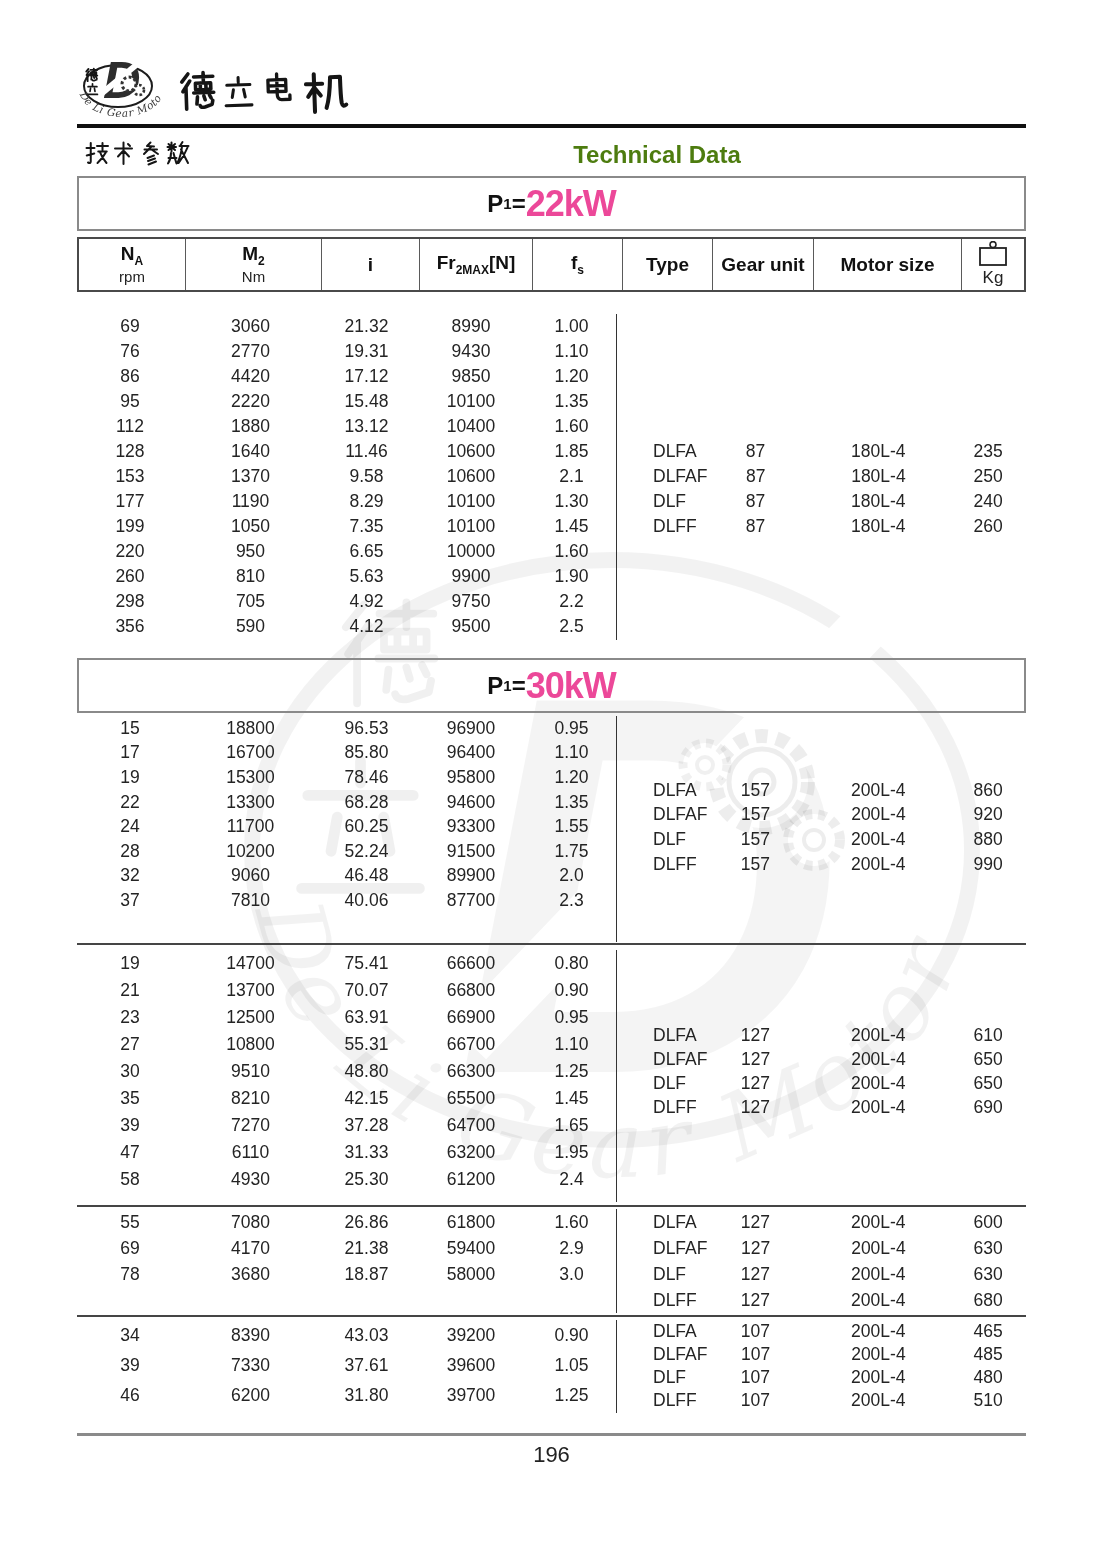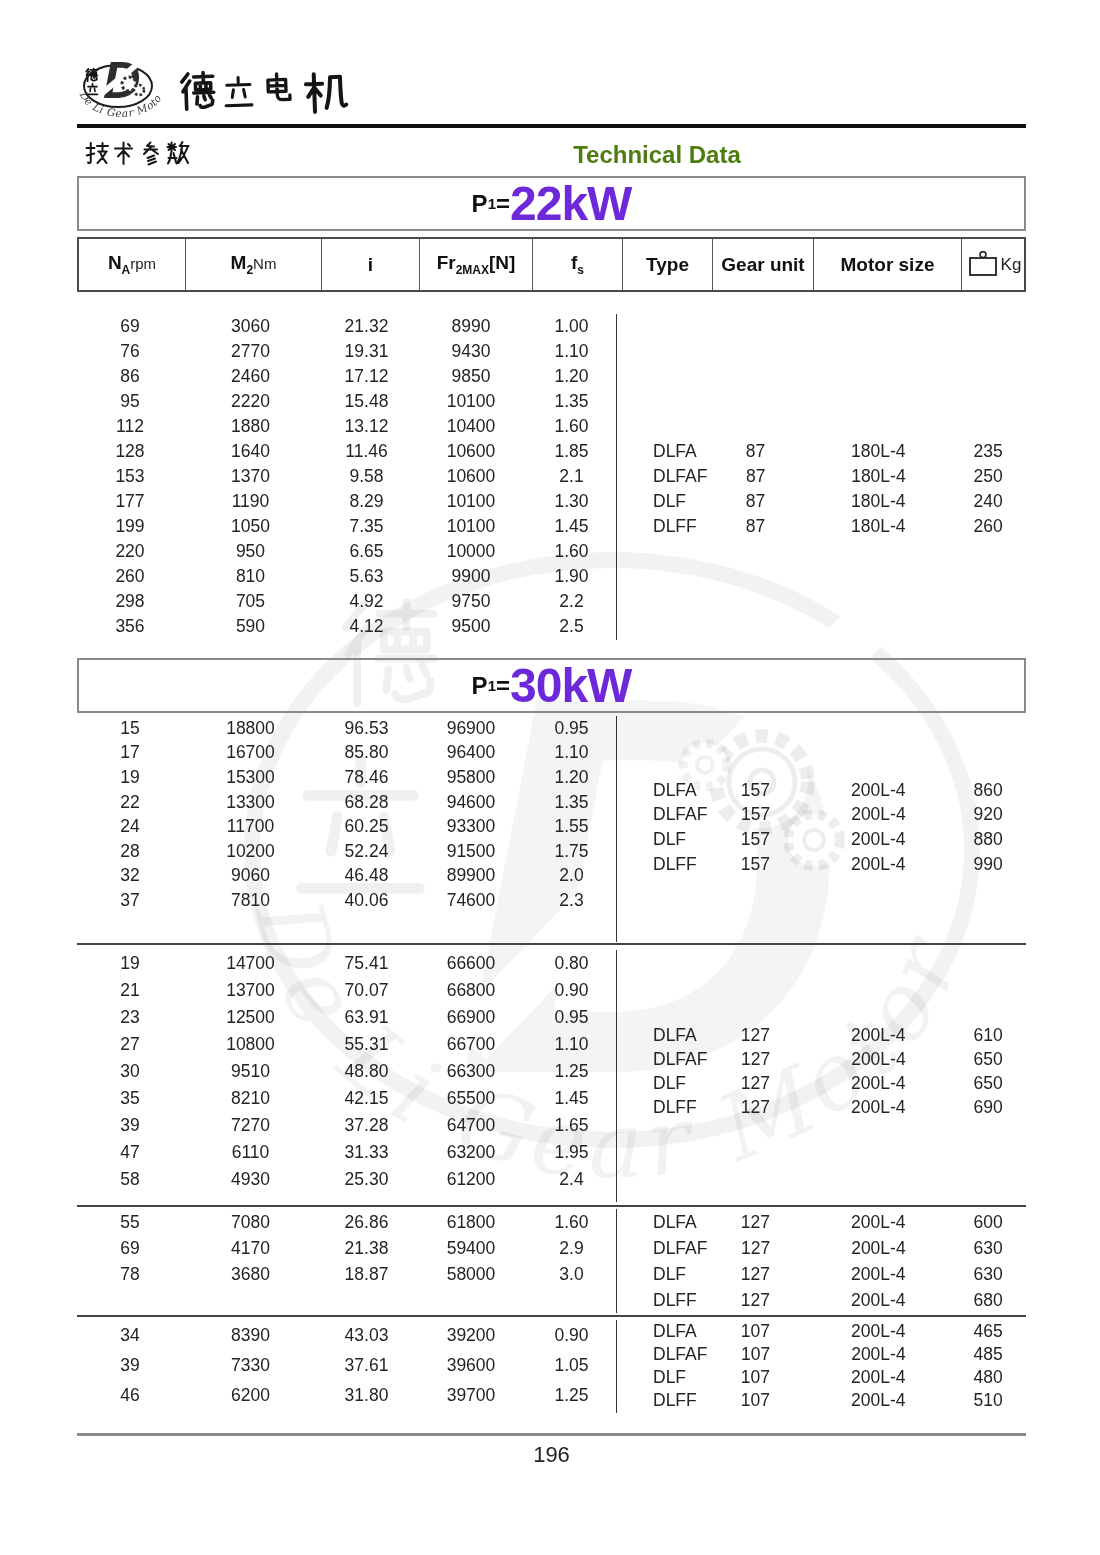--- a/index.html
+++ b/index.html
@@ -19,26 +19,26 @@
   .cn-title{position:absolute;left:6px;top:139px;}
   .en-title{position:absolute;left:430px;top:141px;width:300px;text-align:center;
             font-weight:bold;font-size:24px;color:#4d7c0f;}
 
   
   .banner{position:absolute;left:0;width:945px;border:2px solid #8a8a8a;height:51px;
           display:flex;align-items:center;justify-content:center;background:transparent;}
   .banner-22{top:176px;} .banner-30{top:658px;}
   .banner .p{font-weight:bold;font-size:24px;color:#111;}
   .banner .psub{font-weight:bold;font-size:15px;color:#111;vertical-align:-2px;}
-  .banner .pw{font-weight:bold;font-size:48px;letter-spacing:-1px;color:#6d28d9;}
+  .banner .pw{font-weight:bold;font-size:36px;letter-spacing:-1px;color:#ec4899;}
 
   
   .thead{position:absolute;left:0;top:237px;width:945px;height:51px;border:2px solid #4a4a4a;
          display:flex;}
-  .th{border-right:1.5px solid #5a5a5a;display:flex;flex-direction:row;align-items:center;
+  .th{border-right:1.5px solid #5a5a5a;display:flex;flex-direction:column;align-items:center;
       justify-content:center;line-height:1.12;}
   .th:last-child{border-right:none;}
   .th .m{font-weight:bold;font-size:19px;color:#111;}
   .th .m sub{font-size:12px;}
   .th .u{font-size:15px;color:#222;}
   .w1{width:106px;} .w2{width:135px;} .w3{width:97px;} .w4{width:112px;} .w5{width:89px;}
   .w6{width:89px;} .w7{width:100px;} .w8{width:147px;} .w9{width:70px;flex:1;}
   .kgcell .u{font-size:17px;}
 
   
@@ -231,21 +231,21 @@
             </div>
             <div class="drow">
               <span class="c c1">76</span>
               <span class="c c2">2770</span>
               <span class="c c3">19.31</span>
               <span class="c c4">9430</span>
               <span class="c c5">1.10</span>
             </div>
             <div class="drow">
               <span class="c c1">86</span>
-              <span class="c c2">2460</span>
+              <span class="c c2">4420</span>
               <span class="c c3">17.12</span>
               <span class="c c4">9850</span>
               <span class="c c5">1.20</span>
             </div>
             <div class="drow">
               <span class="c c1">95</span>
               <span class="c c2">2220</span>
               <span class="c c3">15.48</span>
               <span class="c c4">10100</span>
               <span class="c c5">1.35</span>
@@ -399,21 +399,21 @@
               <span class="c c1">32</span>
               <span class="c c2">9060</span>
               <span class="c c3">46.48</span>
               <span class="c c4">89900</span>
               <span class="c c5">2.0</span>
             </div>
             <div class="drow">
               <span class="c c1">37</span>
               <span class="c c2">7810</span>
               <span class="c c3">40.06</span>
-              <span class="c c4">74600</span>
+              <span class="c c4">87700</span>
               <span class="c c5">2.3</span>
             </div>
           </div>
         <div class="cols-right">
 
         <div class="vrow">
               <span class="v vt">DLFA</span>
               <span class="v vg">157</span>
               <span class="v vm">200L-4</span>
               <span class="v vk">860</span>

